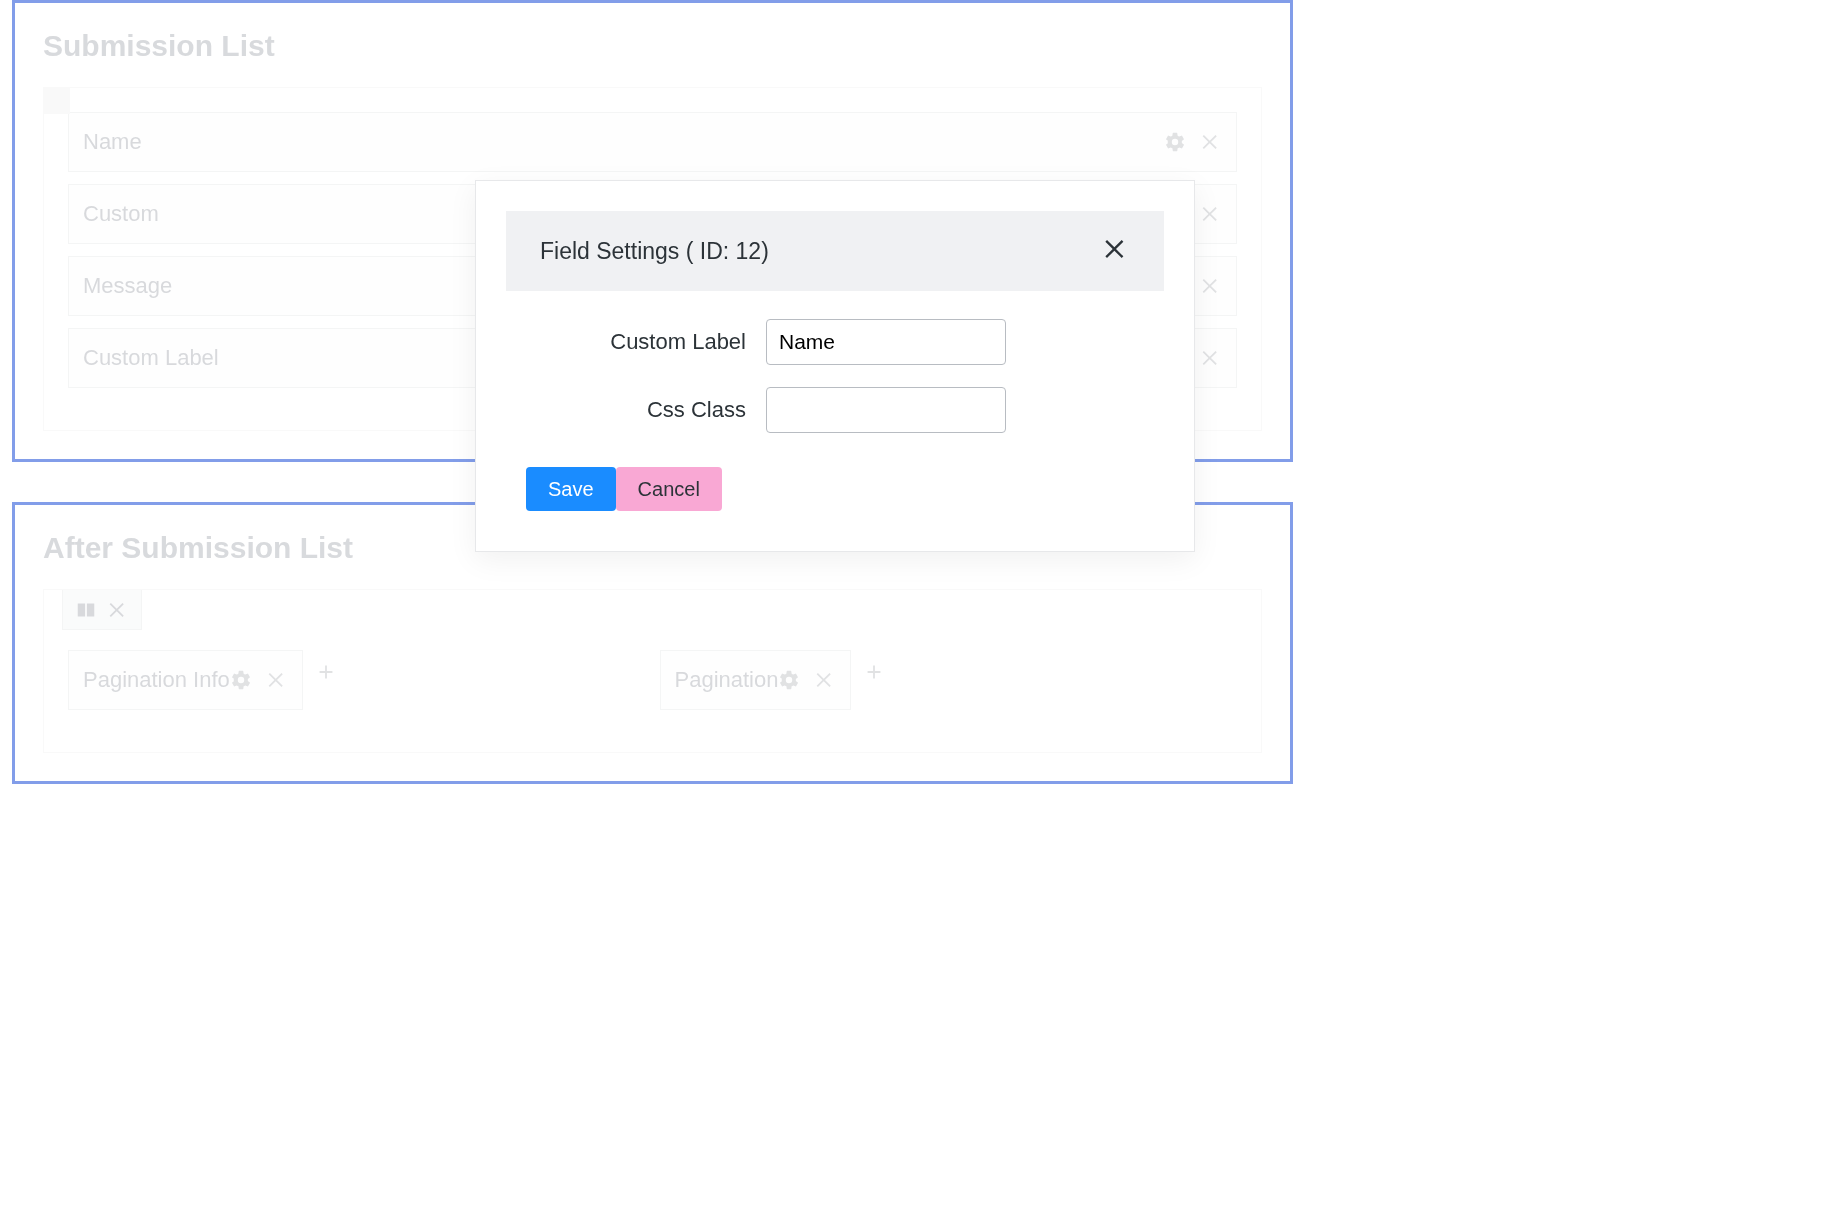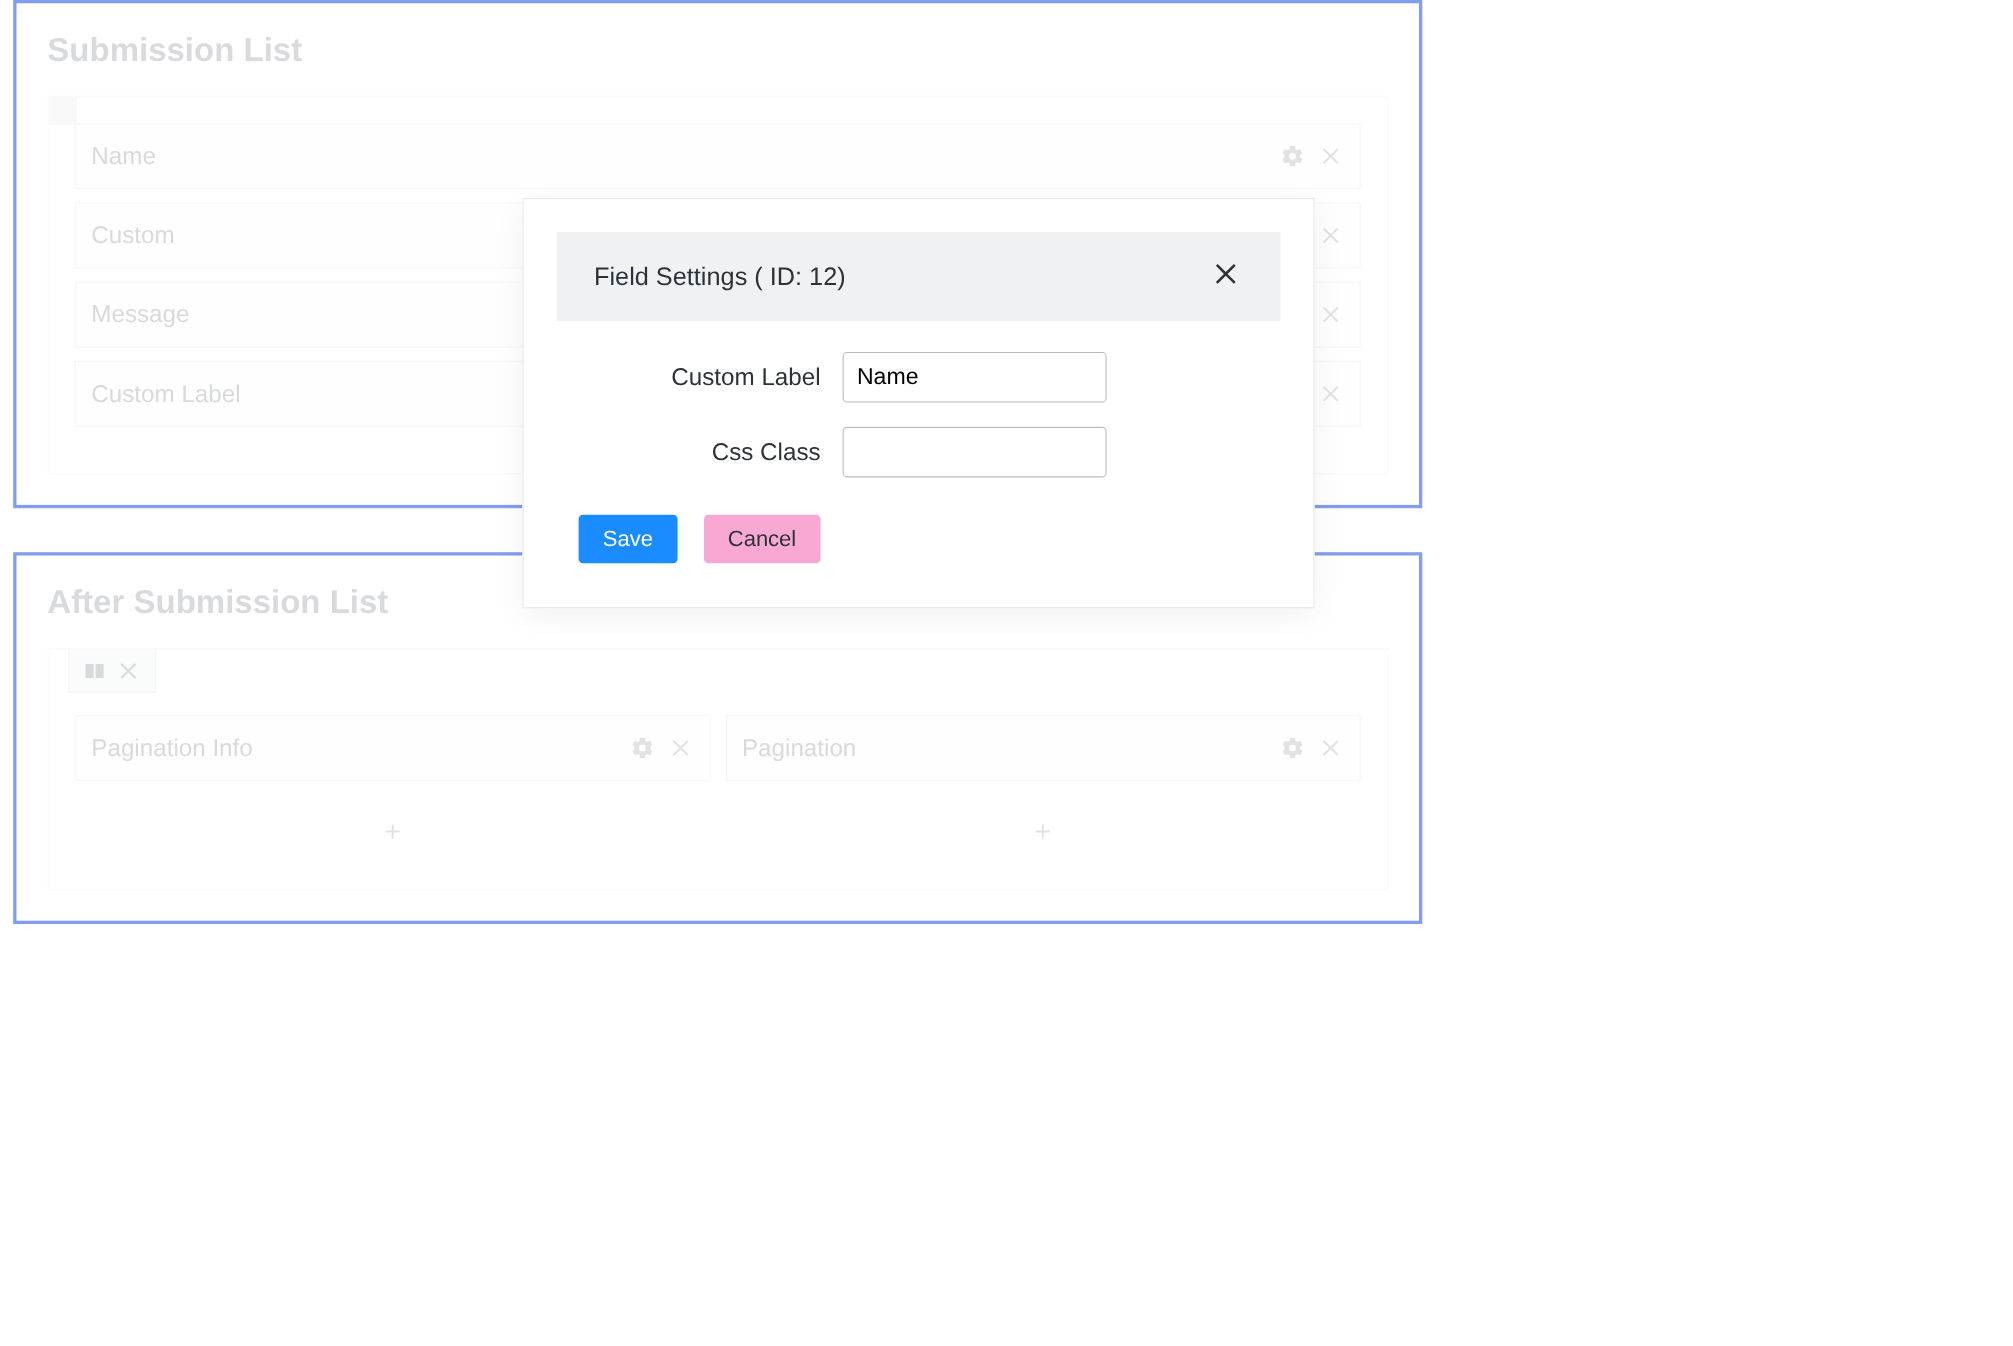--- a/index.html
+++ b/index.html
@@ -13,21 +13,21 @@
   .field-row {
     border: 1px solid #eceded; background: #fdfdfe; margin: 0 0 12px 0;
     height: 60px; display: flex; align-items: center; justify-content: space-between;
     padding: 0 14px;
   }
   .field-row .label { font-size: 22px; color: #b8bbc0; }
   .field-row .actions { display: flex; gap: 14px; color: #c8cacd; }
   .icon { width: 22px; height: 22px; display: inline-flex; align-items: center; justify-content: center; }
   .icon svg { width: 100%; height: 100%; }
   .twocol { display: flex; gap: 14px; }
-  .col { flex: 1; display: flex; flex-direction: column; gap: 12px; }
+  .col { flex: 1; display: flex; flex-direction: row; gap: 12px; }
   .addbtn { height: 44px; display: flex; align-items: center; justify-content: center; color: #c8cacd; font-size: 26px; }
   .addrow { display: flex; align-items: center; gap: 8px; color: #b8bbc0; font-size: 22px; padding-top: 10px; }
   .row-toolbar { position: absolute; top: 0; left: 18px; background: #f6f7f8; height: 40px; display: flex; align-items: center; gap: 10px; padding: 0 12px; border: 1px solid #eceded; border-top: none; }
   .row-toolbar .icon { color: #b8bbc0; }
   .panel-body.twocol-wrap { padding-top: 60px; }
 
   .overlay { position: absolute; inset: 0; background: rgba(255,255,255,0.45); pointer-events: none; }
   .modal {
     position: absolute; top: 180px; left: 475px; width: 720px; background: #fff;
     border: 1px solid #e7e8ea; box-shadow: 0 8px 28px rgba(0,0,0,0.06);
@@ -42,21 +42,21 @@
   .modal-body { padding: 28px 20px 0 20px; }
   .form-row { display: flex; align-items: center; margin-bottom: 22px; }
   .form-row .flabel { width: 240px; text-align: right; font-size: 22px; color: #2c3338; padding-right: 20px; }
   .form-row .fcontrol { flex: 0 0 240px; }
   .form-row input[type=text] {
     width: 100%; height: 46px; border: 1px solid #b8bcc2; border-radius: 4px; font-size: 21px; padding: 0 12px;
   }
   .form-row .chk {
     width: 22px; height: 22px; border: 2px solid #9fa3aa; display: inline-block; background: #fff;
   }
-  .modal-actions { display: flex; gap: 24px; padding: 12px 0 10px 0; }
+  .modal-actions { display: flex; padding: 12px 0 10px 0; }
   .btn { height: 44px; padding: 0 22px; border-radius: 4px; font-size: 20px; display: inline-flex; align-items: center; justify-content: center; cursor: pointer; border: none; }
   .btn-primary { background: #1a8cff; color: #fff; }
   .btn-secondary { background: #f9a8d4; color: #2c3338; }
 </style>
 </head>
 <body>
 
 <div class="canvas">
   <div class="bg">
 

